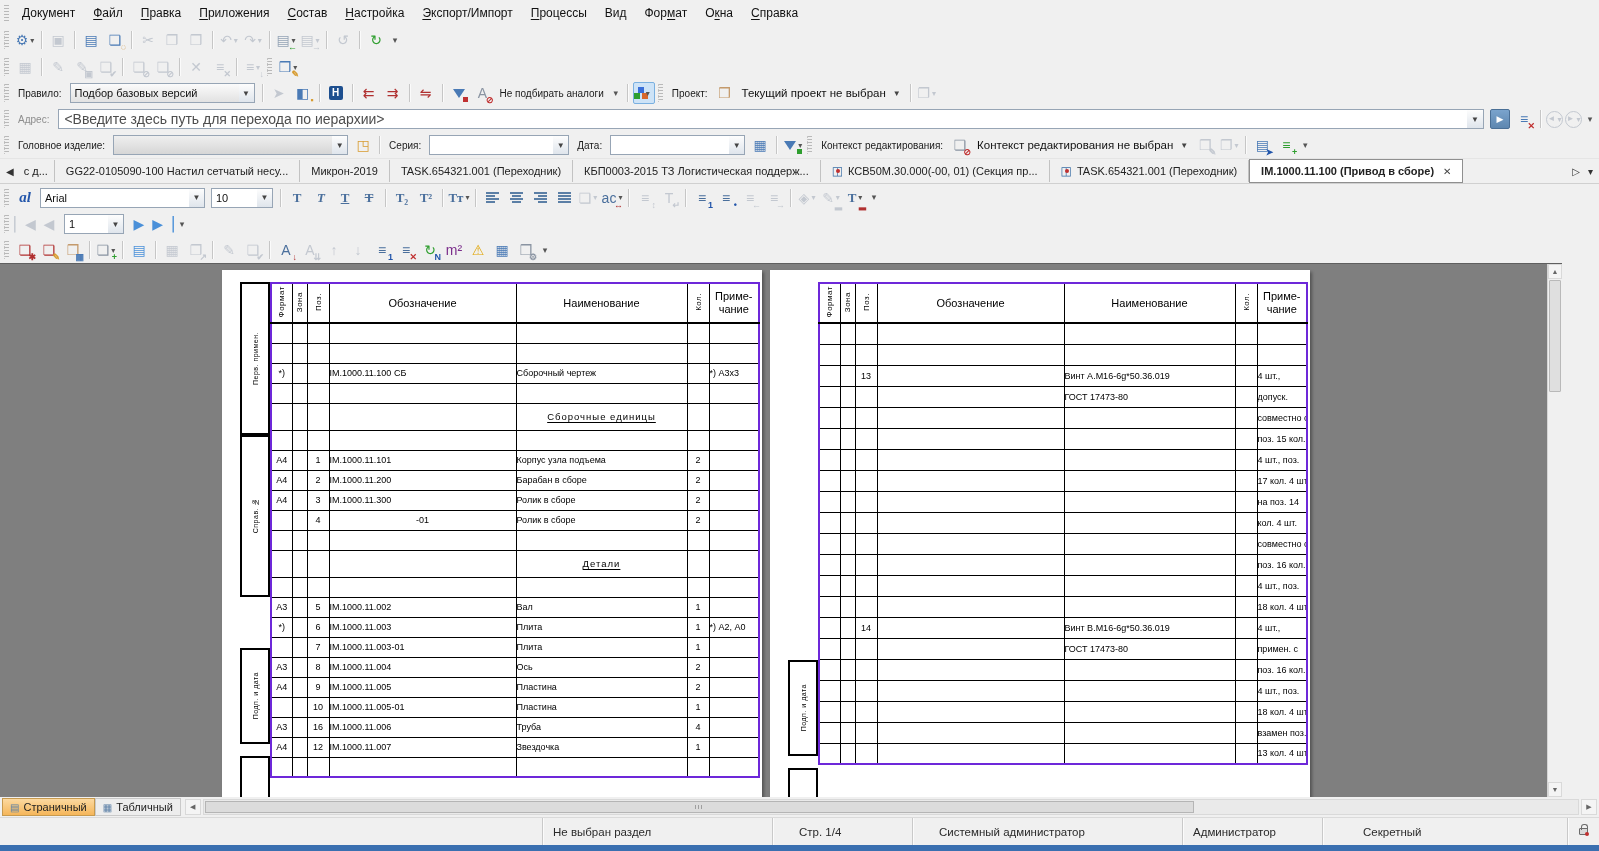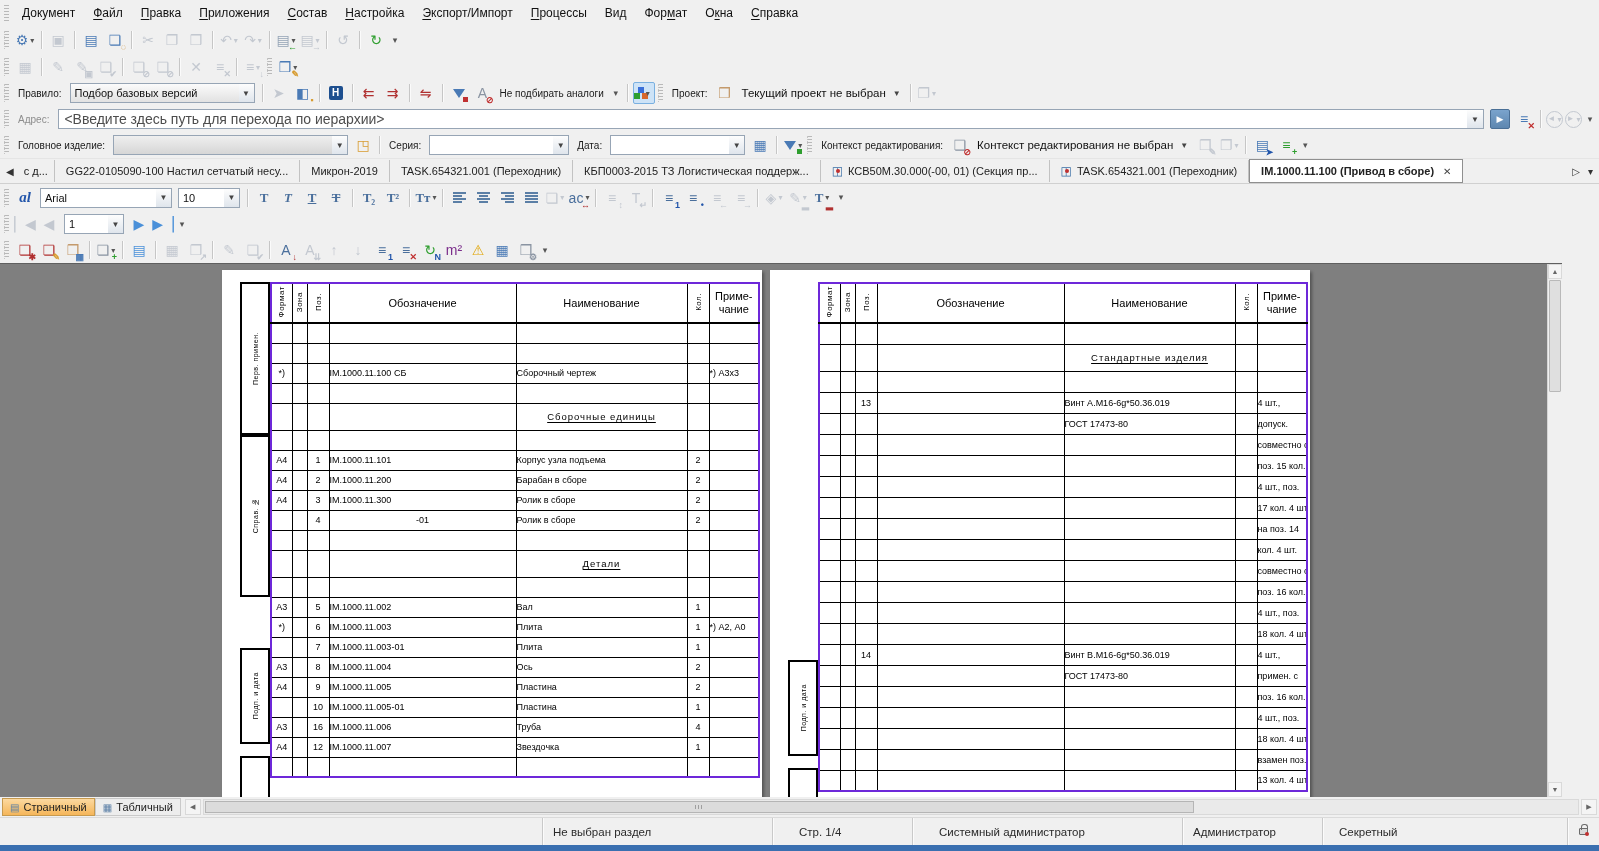--- a/index.html
+++ b/index.html
@@ -438,21 +438,21 @@
     <span class="tab-right">
       <span class="tab-scroll">▷</span>
       <span class="tab-scroll">▾</span>
     </span>
   </div>
 <div id="fontbar" class="row">
     <span class="grip"></span>
     <span class="tbi ic-font">
       <span class="g1">al</span>
     </span>
-    <div class="combo white" style="width: 132px;">
+    <div class="combo white" style="width: 165px;">
       <span class="cval">Arial</span>
       <span class="carr">▼</span>
     </div>
     <div class="combo white" style="width: 62px;">
       <span class="cval">10</span>
       <span class="carr">▼</span>
     </div>
     <span class="sep"></span>
     <span class="tbi ic-t">
       <span class="g1" style="color: rgb(74, 111, 156);">T</span>
@@ -914,29 +914,20 @@
         <tbody>
           <tr style="height: 21px;">
             <td class="c-f"></td>
             <td class="c-z"></td>
             <td class="c-p"></td>
             <td class="c-o"></td>
             <td class="c-n"></td>
             <td class="c-k"></td>
             <td class="c-pr"></td>
           </tr>
-          <tr style="height: 27px;">
-            <td class="c-f"></td>
-            <td class="c-z"></td>
-            <td class="c-p"></td>
-            <td class="c-o"></td>
-            <td class="c-n sechead"><span class="sec">Стандартные изделия</span></td>
-            <td class="c-k"></td>
-            <td class="c-pr"></td>
-          </tr>
           <tr style="height: 21px;">
             <td class="c-f"></td>
             <td class="c-z"></td>
             <td class="c-p"></td>
             <td class="c-o"></td>
             <td class="c-n"></td>
             <td class="c-k"></td>
             <td class="c-pr"></td>
           </tr>
           <tr style="height: 21px;">
@@ -1137,18 +1128,18 @@
     </div>
     <span class="hsb-btn" style="margin: 0px 2px 0px 0px;">▶</span>
   </div>
 
 <div id="statusbar">
   <div class="sseg first" style="flex:1"></div>
   <div class="sseg" style="width:230px">Не выбран раздел</div>
   <div class="sseg" style="width:140px;padding-left:26px">Стр. 1/4</div>
   <div class="sseg" style="width:270px;padding-left:26px">Системный администратор</div>
   <div class="sseg" style="width:140px">Администратор</div>
-  <div class="sseg" style="width:245px;padding-left:16px">Секретный</div>
+  <div class="sseg" style="width:245px;padding-left:40px">Секретный</div>
   <div class="sseg" style="width:32px;justify-content:center">
     <span class="ic-lock"></span>
   </div>
 </div>
 <div id="winedge"></div>
 
 </body></html>

